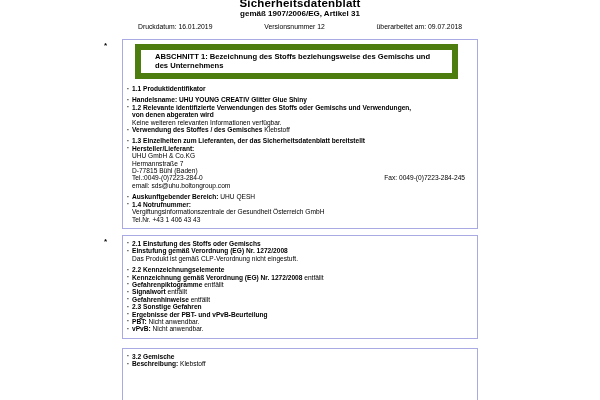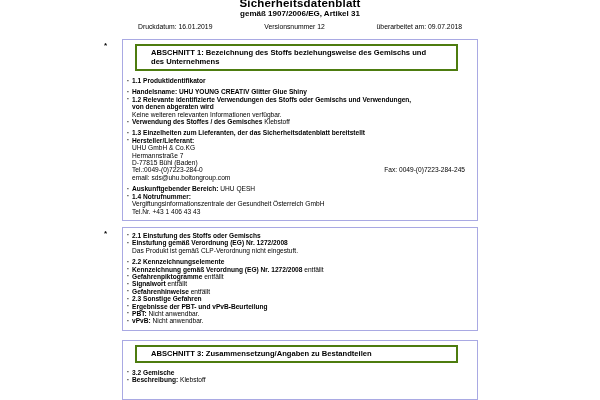--- a/index.html
+++ b/index.html
@@ -37,21 +37,21 @@
   .box-2 { margin-top: 6px; }
   .box-3 { margin-top: 9px; height: 60px; }
 
   .marker {
     position: absolute; left: -19px; top: 1px;
     font-size: 8px; font-weight: bold; color: #000;
   }
 
   .sec-head {
     margin: 0 7px 6px 12px;
-    border: 2px solid #4d7c0f;
+    border: 6px solid #4d7c0f;
     padding: 2px 4px 3px 14px;
     font-weight: bold; font-size: 7.6px; line-height: 9px;
     white-space: pre-line;
   }
 
   .sec-body { font-size: 6.6px; line-height: 7.4px; }
 
   .line {
     position: relative; padding-left: 9px;
     display: flex; justify-content: space-between;
@@ -177,21 +177,20 @@
           <span class="line-main"><b>PBT:</b><span> Nicht anwendbar.</span></span>
         </div>
         <div class="line bulleted">
           <span class="line-main"><b>vPvB:</b><span> Nicht anwendbar.</span></span>
         </div>
       </div>
   </div>
 
   <div class="box box-3">
     <span class="marker"></span>
-    <div class="sec-head">ABSCHNITT 3: Zusammensetzung/Angaben zu Bestandteilen</div>
     <div class="sec-body">
         <div class="line bulleted">
           <span class="line-main"><b>3.2 Gemische</b></span>
         </div>
         <div class="line bulleted">
           <span class="line-main"><b>Beschreibung:</b><span> Klebstoff</span></span>
         </div>
       </div>
   </div>
 

